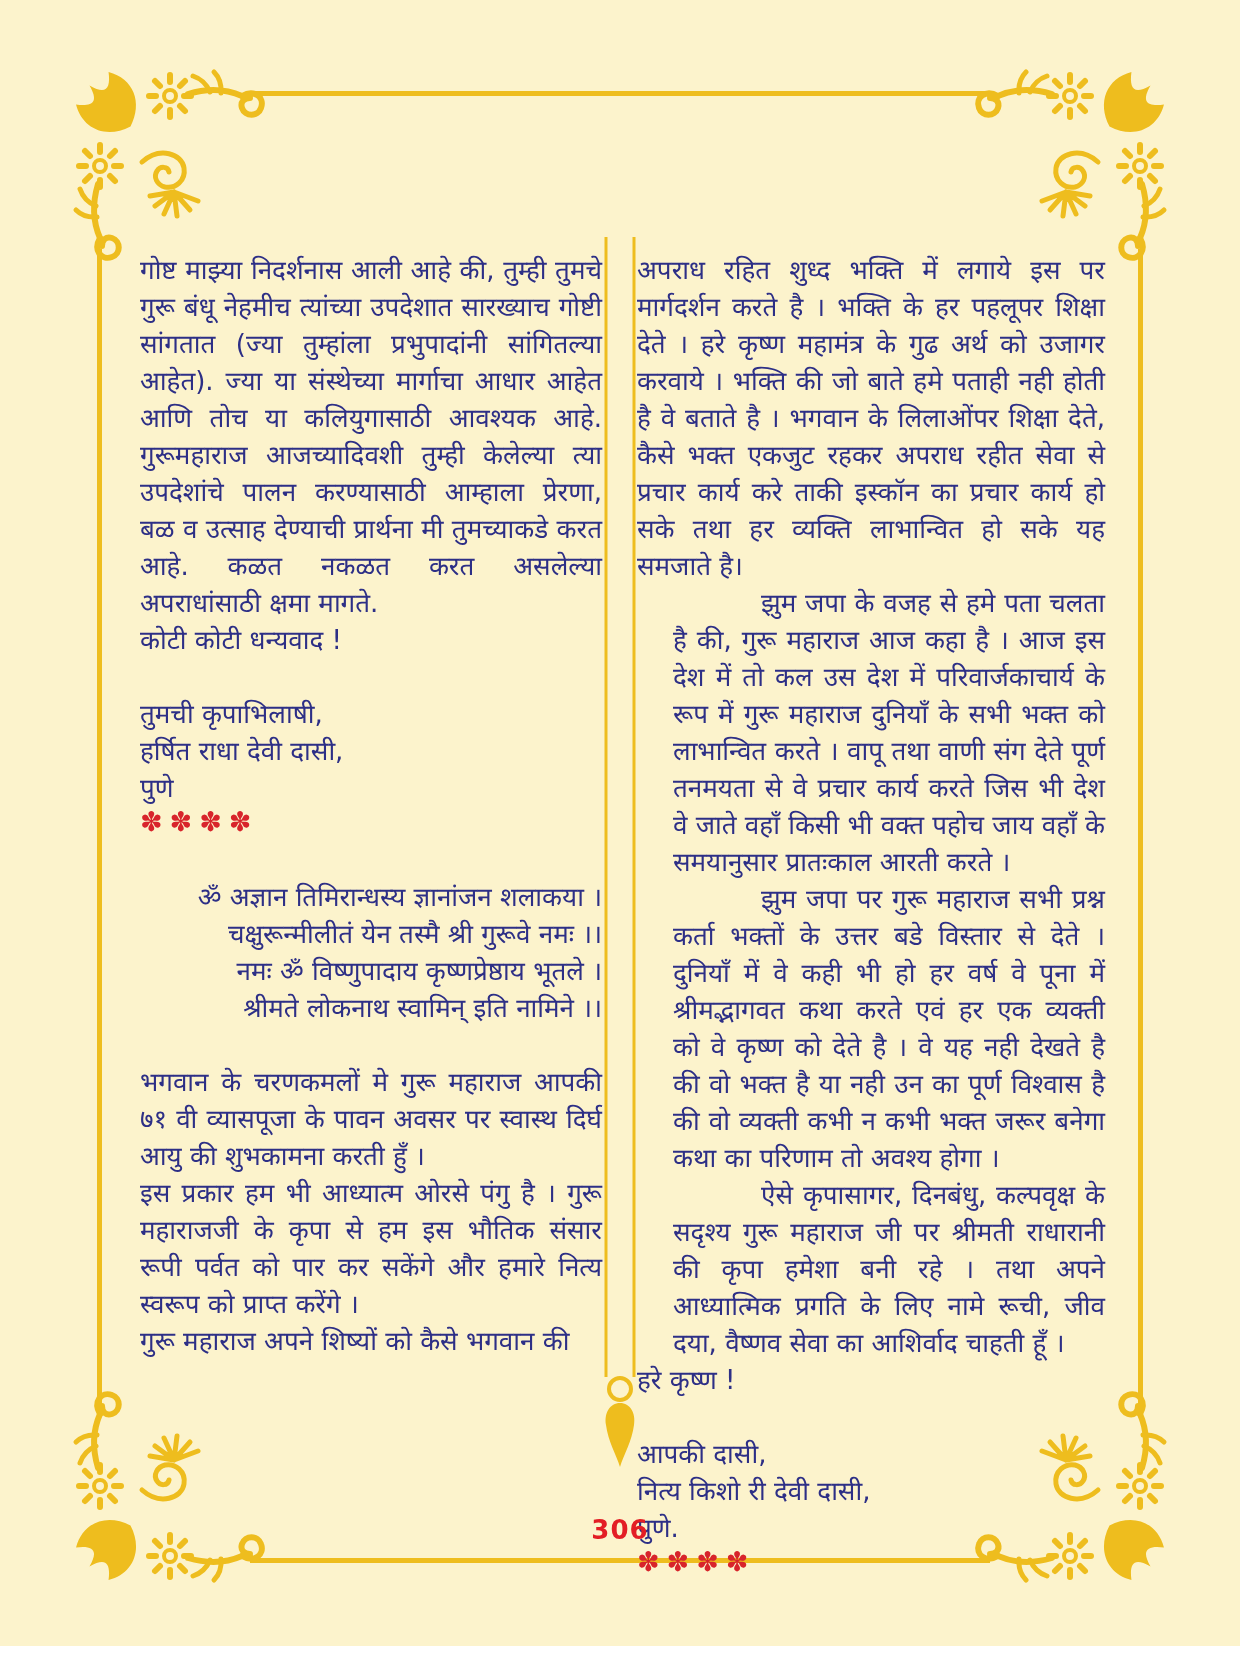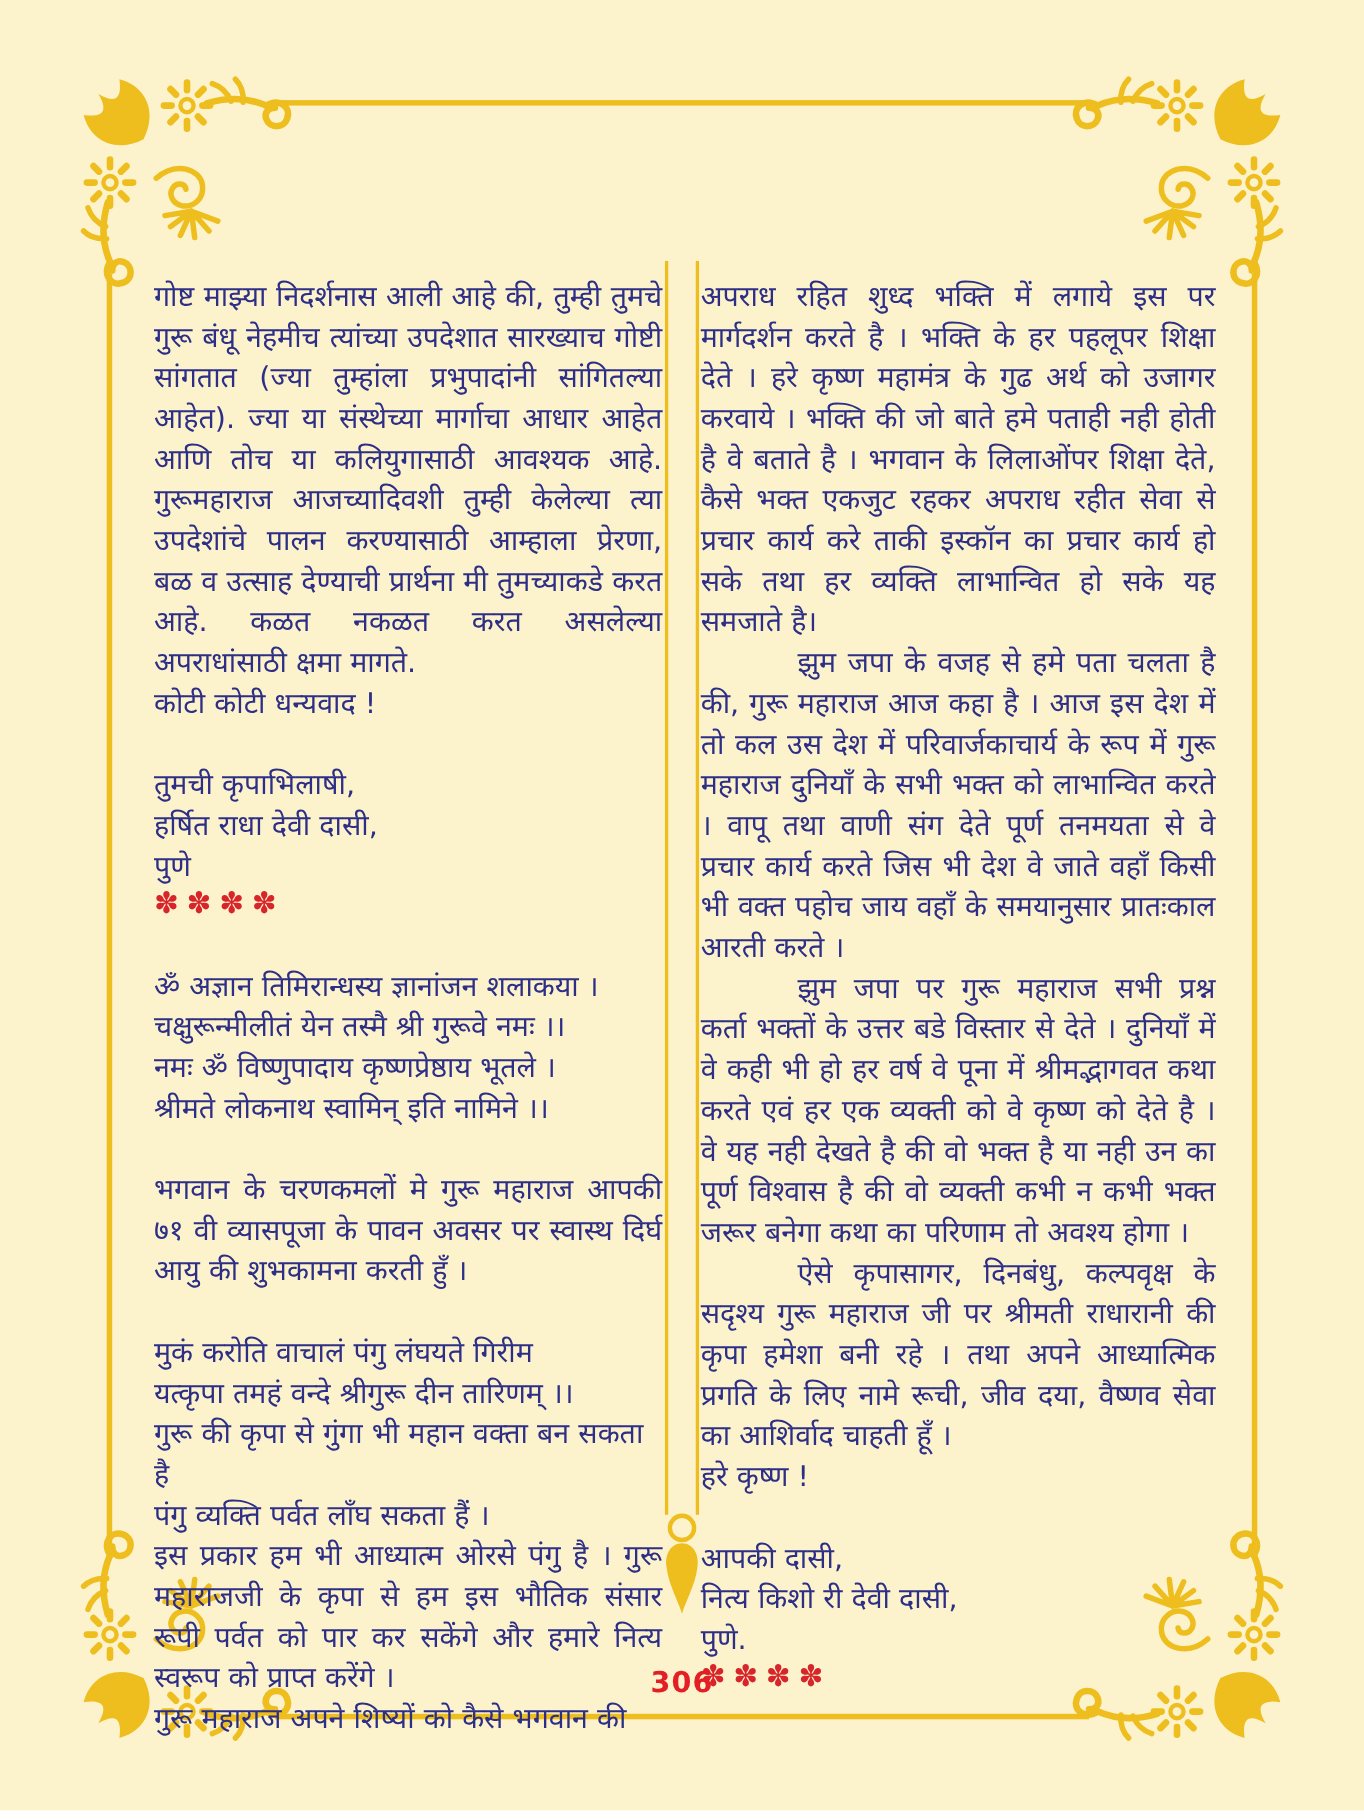--- a/index.html
+++ b/index.html
@@ -31,22 +31,22 @@
   
   .divider{position:absolute;left:588px;top:237px;width:64px;height:1230px;color:var(--gold);}
   .divider svg{display:block;width:100%;height:100%;}
   
   .col{position:absolute;top:252px;font-size:26px;line-height:37px;font-weight:500;}
   .col.left{left:140px;width:462px;}
   .col.right{left:637px;width:468px;}
   .para{margin:0;text-align:justify;}
   .line{margin:0;}
   .preline{margin:0;white-space:pre-line;}
-  .indent{text-indent:88px;}
-  .center{text-align:left;}
+  .indent{text-indent:88px;margin-left:36px;}
+  .center{text-align:right;}
   .mt-line{margin-top:37px;}
   .mt-big{margin-top:55px;}
   .mt-med{margin-top:42px;}
   .stars{
     margin:0;color:var(--red);font-size:27px;line-height:30px;
     letter-spacing:7px;font-weight:bold;
   }
   .pageno{
     position:absolute;left:0;right:0;top:1512px;text-align:center;
     color:var(--pagered);font-size:26px;line-height:36px;font-weight:bold;
@@ -139,24 +139,20 @@
     <p class="line">कोटी कोटी धन्यवाद !</p>
     <p class="preline mt-line">तुमची कृपाभिलाषी,
 हर्षित राधा देवी दासी,
 पुणे</p>
     <p class="stars mt-big">✽✽✽✽</p>
     <p class="preline center mt-med">ॐ अज्ञान तिमिरान्धस्य ज्ञानांजन शलाकया ।
 चक्षुरून्मीलीतं येन तस्मै श्री गुरूवे नमः ।।
 नमः ॐ विष्णुपादाय कृष्णप्रेष्ठाय भूतले ।
 श्रीमते लोकनाथ स्वामिन् इति नामिने ।।</p>
     <p class="para mt-line">भगवान के चरणकमलों मे गुरू महाराज आपकी ७१ वी व्यासपूजा के पावन अवसर पर स्वास्थ दिर्घ आयु की शुभकामना करती हुँ ।</p>
-    <p class="preline mt-line">मुकं करोति वाचालं पंगु लंघयते गिरीम
-यत्कृपा तमहं वन्दे श्रीगुरू दीन तारिणम् ।।
-गुरू की कृपा से गुंगा भी महान वक्ता बन सकता है
-पंगु व्यक्ति पर्वत लाँघ सकता हैं ।</p>
     <p class="para">इस प्रकार हम भी आध्यात्म ओरसे पंगु है । गुरू महाराजजी के कृपा से हम इस भौतिक संसार रूपी पर्वत को पार कर सकेंगे और हमारे नित्य स्वरूप को प्राप्त करेंगे ।</p>
     <p class="line">गुरू महाराज अपने शिष्यों को कैसे भगवान की</p>
   </div>
 
   <div class="col right">
     <p class="para">अपराध रहित शुध्द भक्ति में लगाये इस पर मार्गदर्शन करते है । भक्ति के हर पहलूपर शिक्षा देते । हरे कृष्ण महामंत्र के गुढ अर्थ को उजागर करवाये । भक्ति की जो बाते हमे पताही नही होती है वे बताते है । भगवान के लिलाओंपर शिक्षा देते, कैसे भक्त एकजुट रहकर अपराध रहीत सेवा से प्रचार कार्य करे ताकी इस्कॉन का प्रचार कार्य हो सके तथा हर व्यक्ति लाभान्वित हो सके यह समजाते है।</p>
     <p class="para indent">झुम जपा के वजह से हमे पता चलता है की, गुरू महाराज आज कहा है । आज इस देश में तो कल उस देश में परिवार्जकाचार्य के रूप में गुरू महाराज दुनियाँ के सभी भक्त को लाभान्वित करते । वापू तथा वाणी संग देते पूर्ण तनमयता से वे प्रचार कार्य करते जिस भी देश वे जाते वहाँ किसी भी वक्त पहोच जाय वहाँ के समयानुसार प्रातःकाल आरती करते ।</p>
     <p class="para indent">झुम जपा पर गुरू महाराज सभी प्रश्न कर्ता भक्तों के उत्तर बडे विस्तार से देते । दुनियाँ में वे कही भी हो हर वर्ष वे पूना में श्रीमद्भागवत कथा करते एवं हर एक व्यक्ती को वे कृष्ण को देते है । वे यह नही देखते है की वो भक्त है या नही उन का पूर्ण विश्वास है की वो व्यक्ती कभी न कभी भक्त जरूर बनेगा कथा का परिणाम तो अवश्य होगा ।</p>
     <p class="para indent">ऐसे कृपासागर, दिनबंधु, कल्पवृक्ष के सदृश्य गुरू महाराज जी पर श्रीमती राधारानी की कृपा हमेशा बनी रहे । तथा अपने आध्यात्मिक प्रगति के लिए नामे रूची, जीव दया, वैष्णव सेवा का आशिर्वाद चाहती हूँ ।</p>
     <p class="line">हरे कृष्ण !</p>

